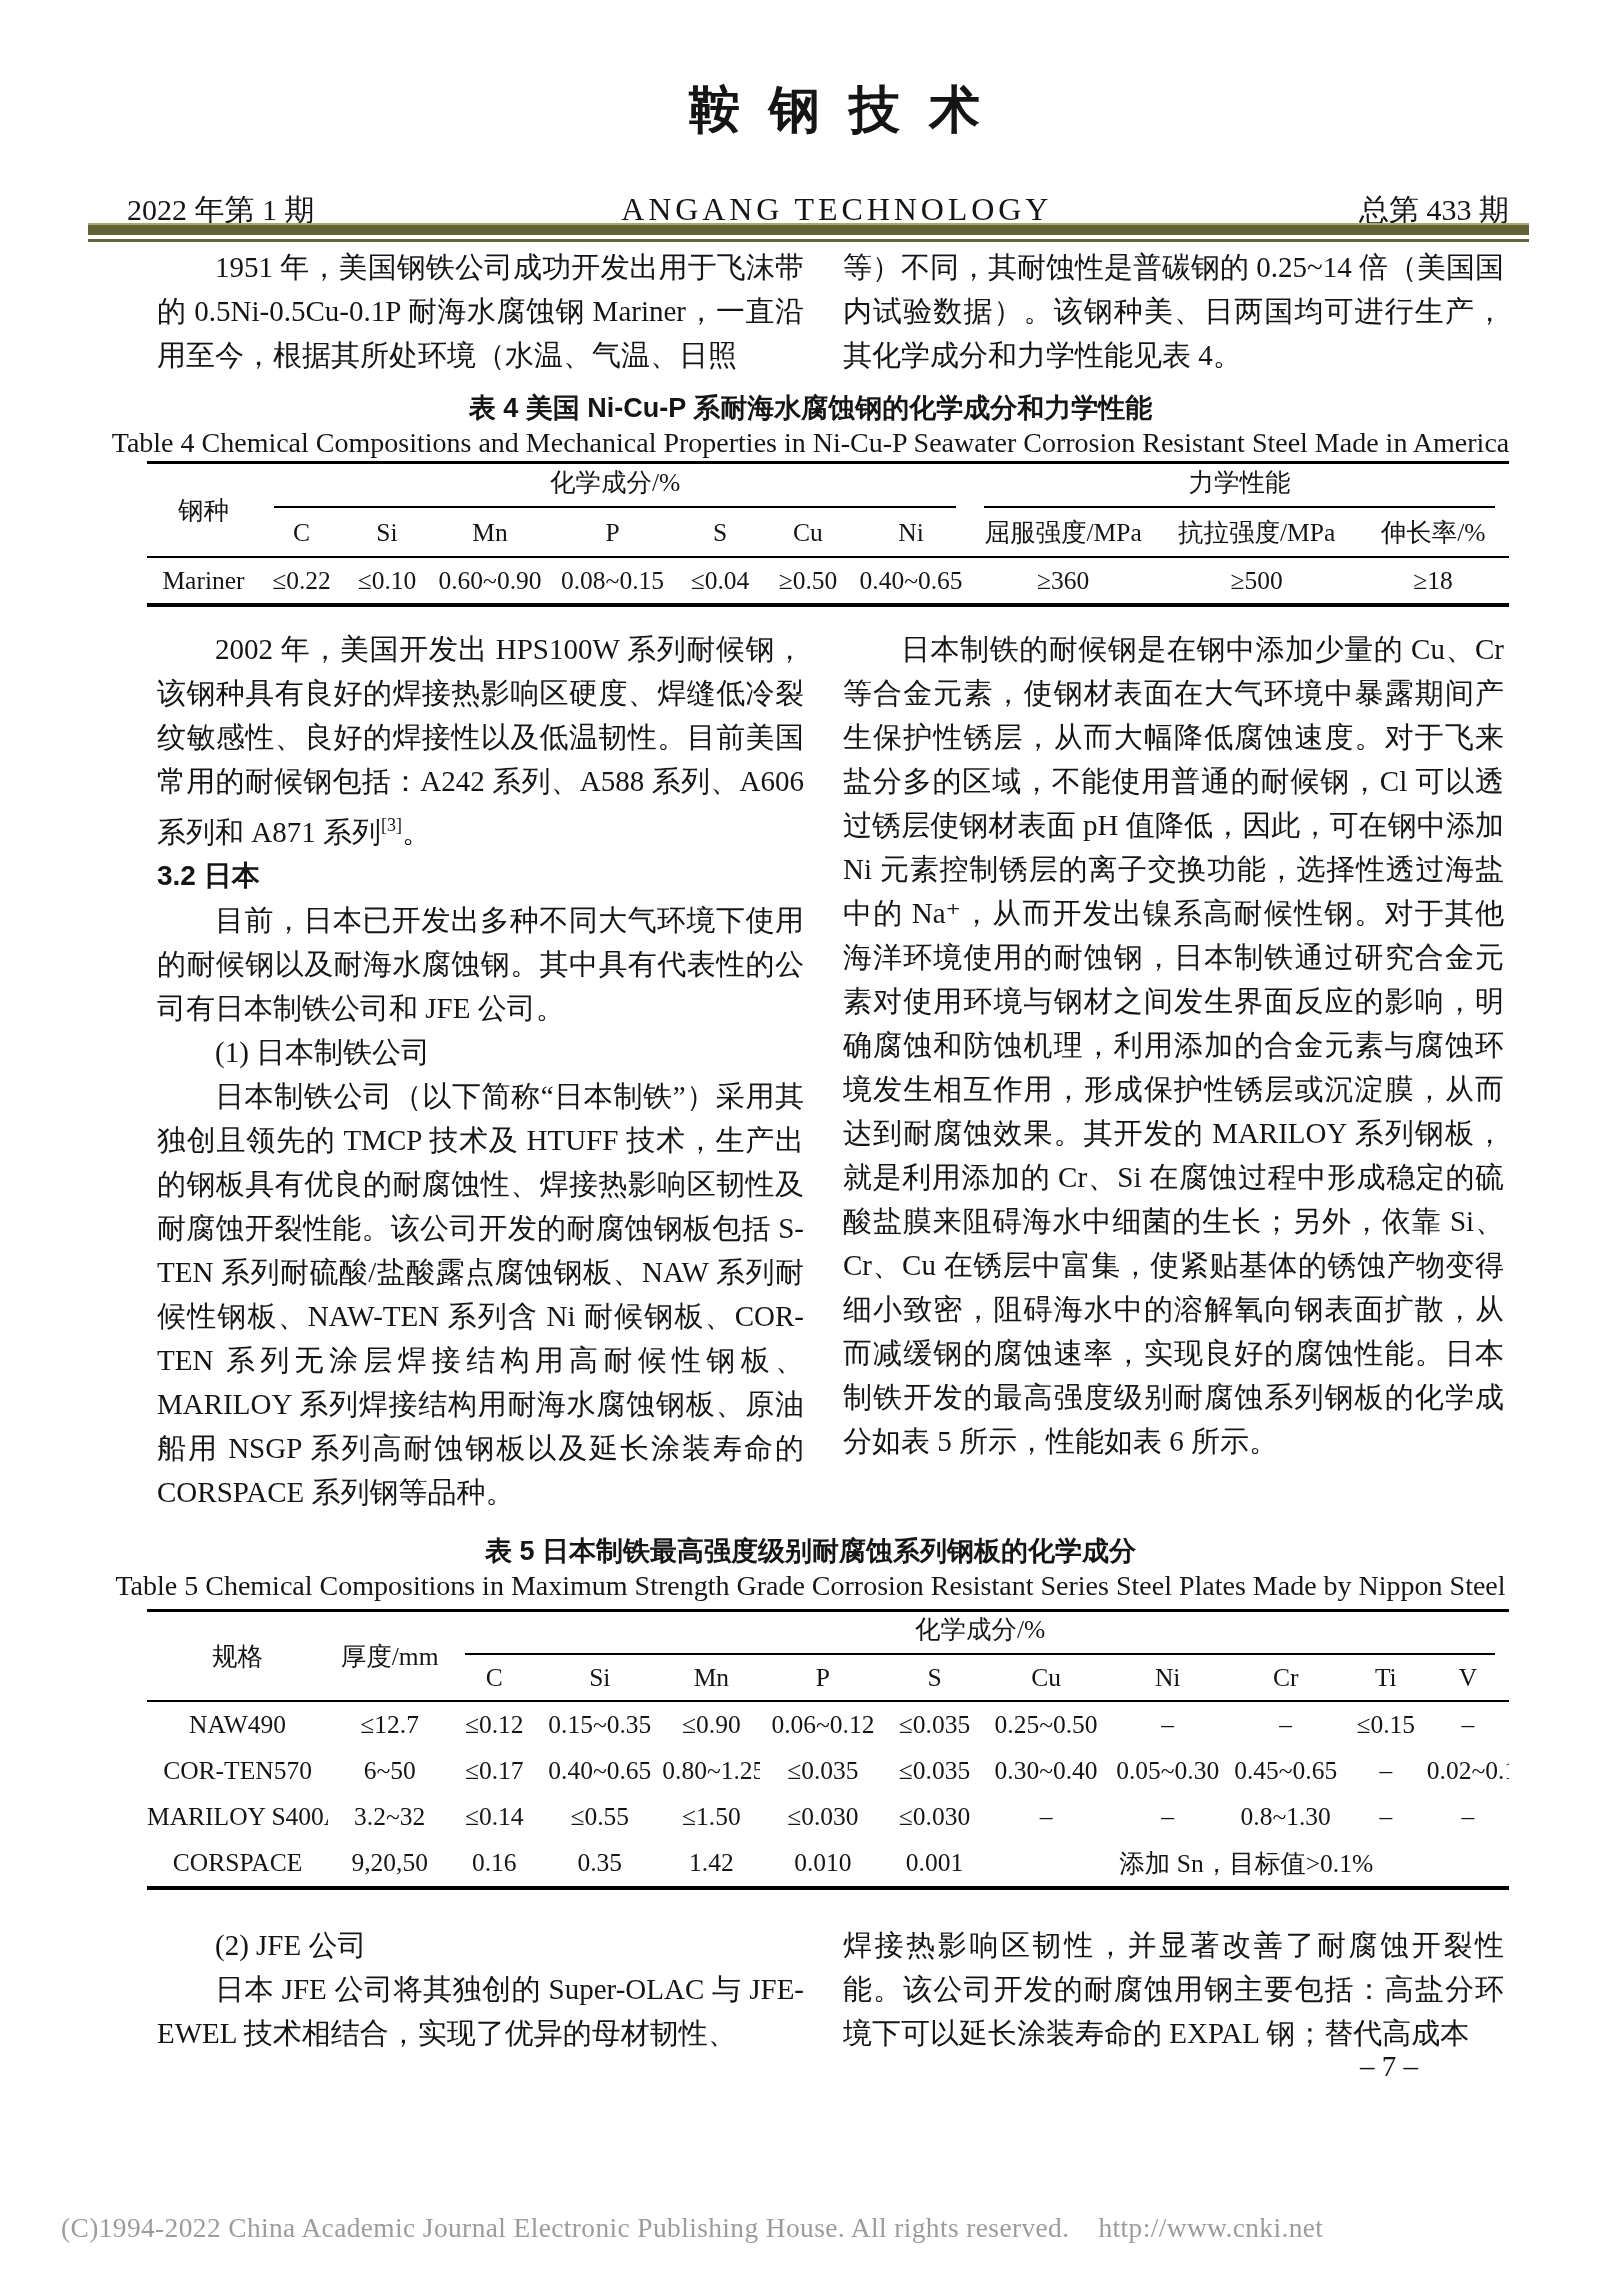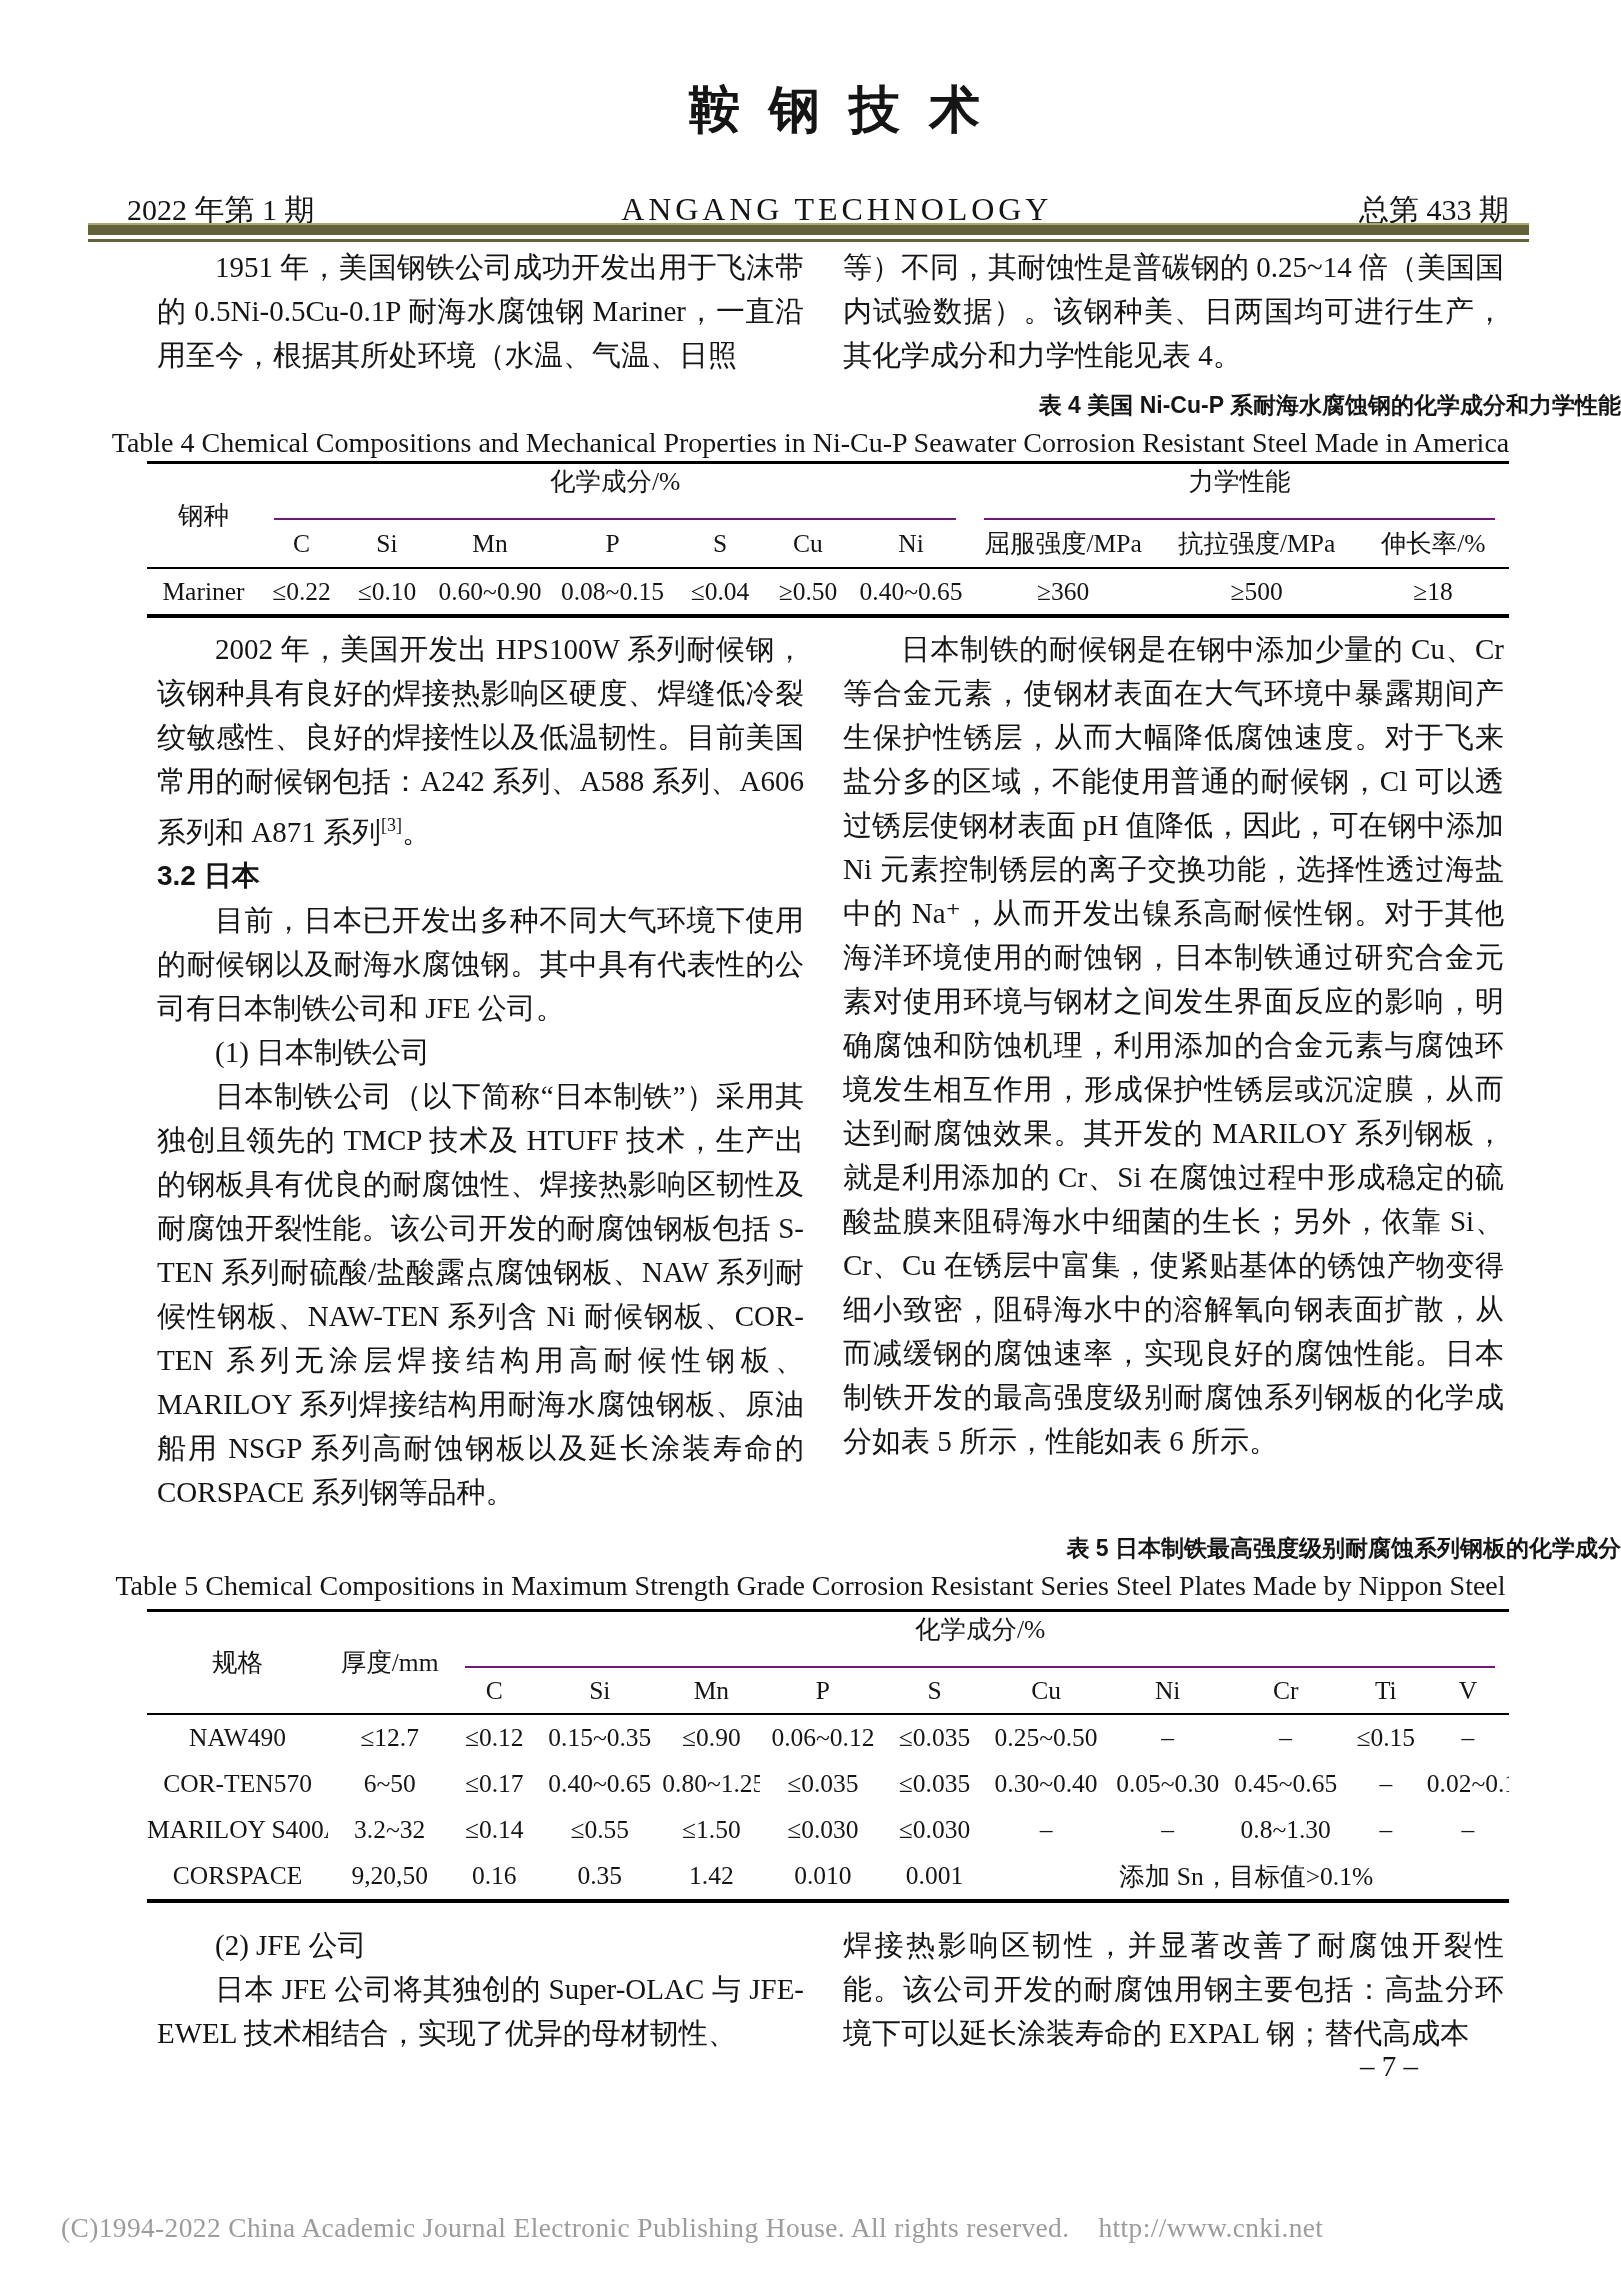--- a/index.html
+++ b/index.html
@@ -39,44 +39,44 @@
 
   .col-a-left  { top:245px; left:157px; width:647px; }
   .col-a-right { top:245px; left:843px; width:661px; }
   .col-b-left  { top:627px; left:157px; width:647px; }
   .col-b-right { top:627px; left:843px; width:661px; }
   .col-c-left  { top:1923px; left:157px; width:647px; }
   .col-c-right { top:1923px; left:843px; width:661px; }
 
   
   .tbl-title-zh {
-    position:absolute; left:0; width:100%; text-align:right;
+    position:absolute; left:0; width:100%; text-align:center;
     font-family:"Liberation Sans","DejaVu Sans",sans-serif;
-    font-weight:bold; font-size:23px;
+    font-weight:bold; font-size:27px;
   }
   .tbl-title-en {
     position:absolute; left:0; width:100%; text-align:center;
     font-size:28px;
   }
   .t4-zh { top:390px; }  .t4-en { top:427px; }
   .t5-zh { top:1533px; } .t5-en { top:1570px; }
 
   
   table { border-collapse:collapse; table-layout:fixed; }
   .data-table {
     position:absolute; left:147px; width:1362px;
     font-size:25.5px;
   }
   .data-table th, .data-table td {
     font-weight:normal; text-align:center; vertical-align:middle; padding:0;
     overflow:hidden; white-space:nowrap;
   }
   .tbl4 { top:461px; border-top:3.9px solid #000; border-bottom:4.9px solid #000; }
   .tbl5 { top:1609px; border-top:3.9px solid #000; border-bottom:4.9px solid #000; }
-  .grp-line { border-bottom:2px solid #701a75; padding-bottom:19px; margin:0 13.7px; }
+  .grp-line { border-bottom:2px solid #000000; padding-bottom:6px; margin:0 13.7px; }
   .hdr-sep th, .hdr-sep td { border-bottom:2.9px solid #000; }
   .tbl4 .r1 th { height:45px; }
   .tbl4 .r2 th { height:47px; }
   .tbl4 .rd td { height:45px; }
   .tbl5 .r1 th { height:43px; }
   .tbl5 .r2 th { height:45px; }
   .tbl5 .rd td { height:46px; }
 
   
   .page-number {

